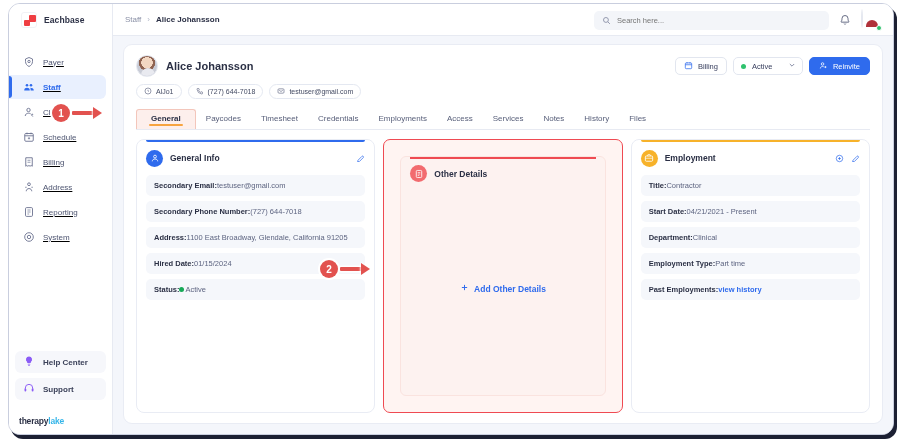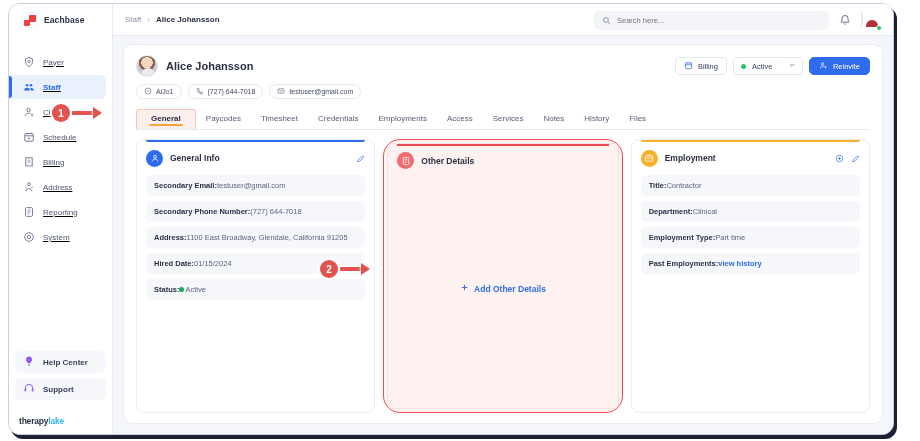--- a/index.html
+++ b/index.html
@@ -233,22 +233,22 @@
     display: flex; align-items: center; padding: 0 8px; margin-bottom: 5px;
     gap: 0; white-space: nowrap; overflow: hidden;
   }
   .field .k { font-size: 7.5px; font-weight: bold; color: #2b3045; }
   .field .v { font-size: 7.5px; color: #5d6party; color: #5d6480; }
   .field .v.link { color: #2f6bed; font-weight: bold; }
   .field .statusdot { width: 5px; height: 5px; border-radius: 50%; background: #17a957; margin-right: 1px; }
 
   
   .highlight-wrap {
-    flex: 1 1 auto; display: flex; border: 1px solid #ef4a52; border-radius: 17px;
-    background: #fff4f2; padding: 3px; justify-content: flex-end;
+    flex: 1 1 auto; display: flex; border: 1px solid #ef4a52; border-radius: 7px;
+    background: #fff4f2; padding: 16px; justify-content: flex-end;
   }
   .other-card {
     flex: 1 1 auto; display: flex; flex-direction: column;
     background: #fdf2f0; border: 1px solid #fae3df; border-radius: 6px;
     padding: 8px 9px; position: relative; overflow: hidden;
   }
   .other-card::before {
     content:''; position:absolute; left: 9px; right: 9px; top: 0; height: 2px; background: #ef4a52;
   }
   .other-body { flex: 1 1 auto; display: flex; align-items: center; justify-content: center; }
@@ -619,20 +619,24 @@
                       </svg>
                     </span>
                   </span>
                 </div>
 
                 <div class="field">
                   <span class="k">Title:</span>
                   <span class="v">Contractor</span>
                 </div>
                 <div class="field">
+                  <span class="k">Start Date:</span>
+                  <span class="v">04/21/2021 - Present</span>
+                </div>
+                <div class="field">
                   <span class="k">Department:</span>
                   <span class="v">Clinical</span>
                 </div>
                 <div class="field">
                   <span class="k">Employment Type:</span>
                   <span class="v">Part time</span>
                 </div>
                 <div class="field">
                   <span class="k">Past Employments:</span>
                   <span class="v link">view history</span>

